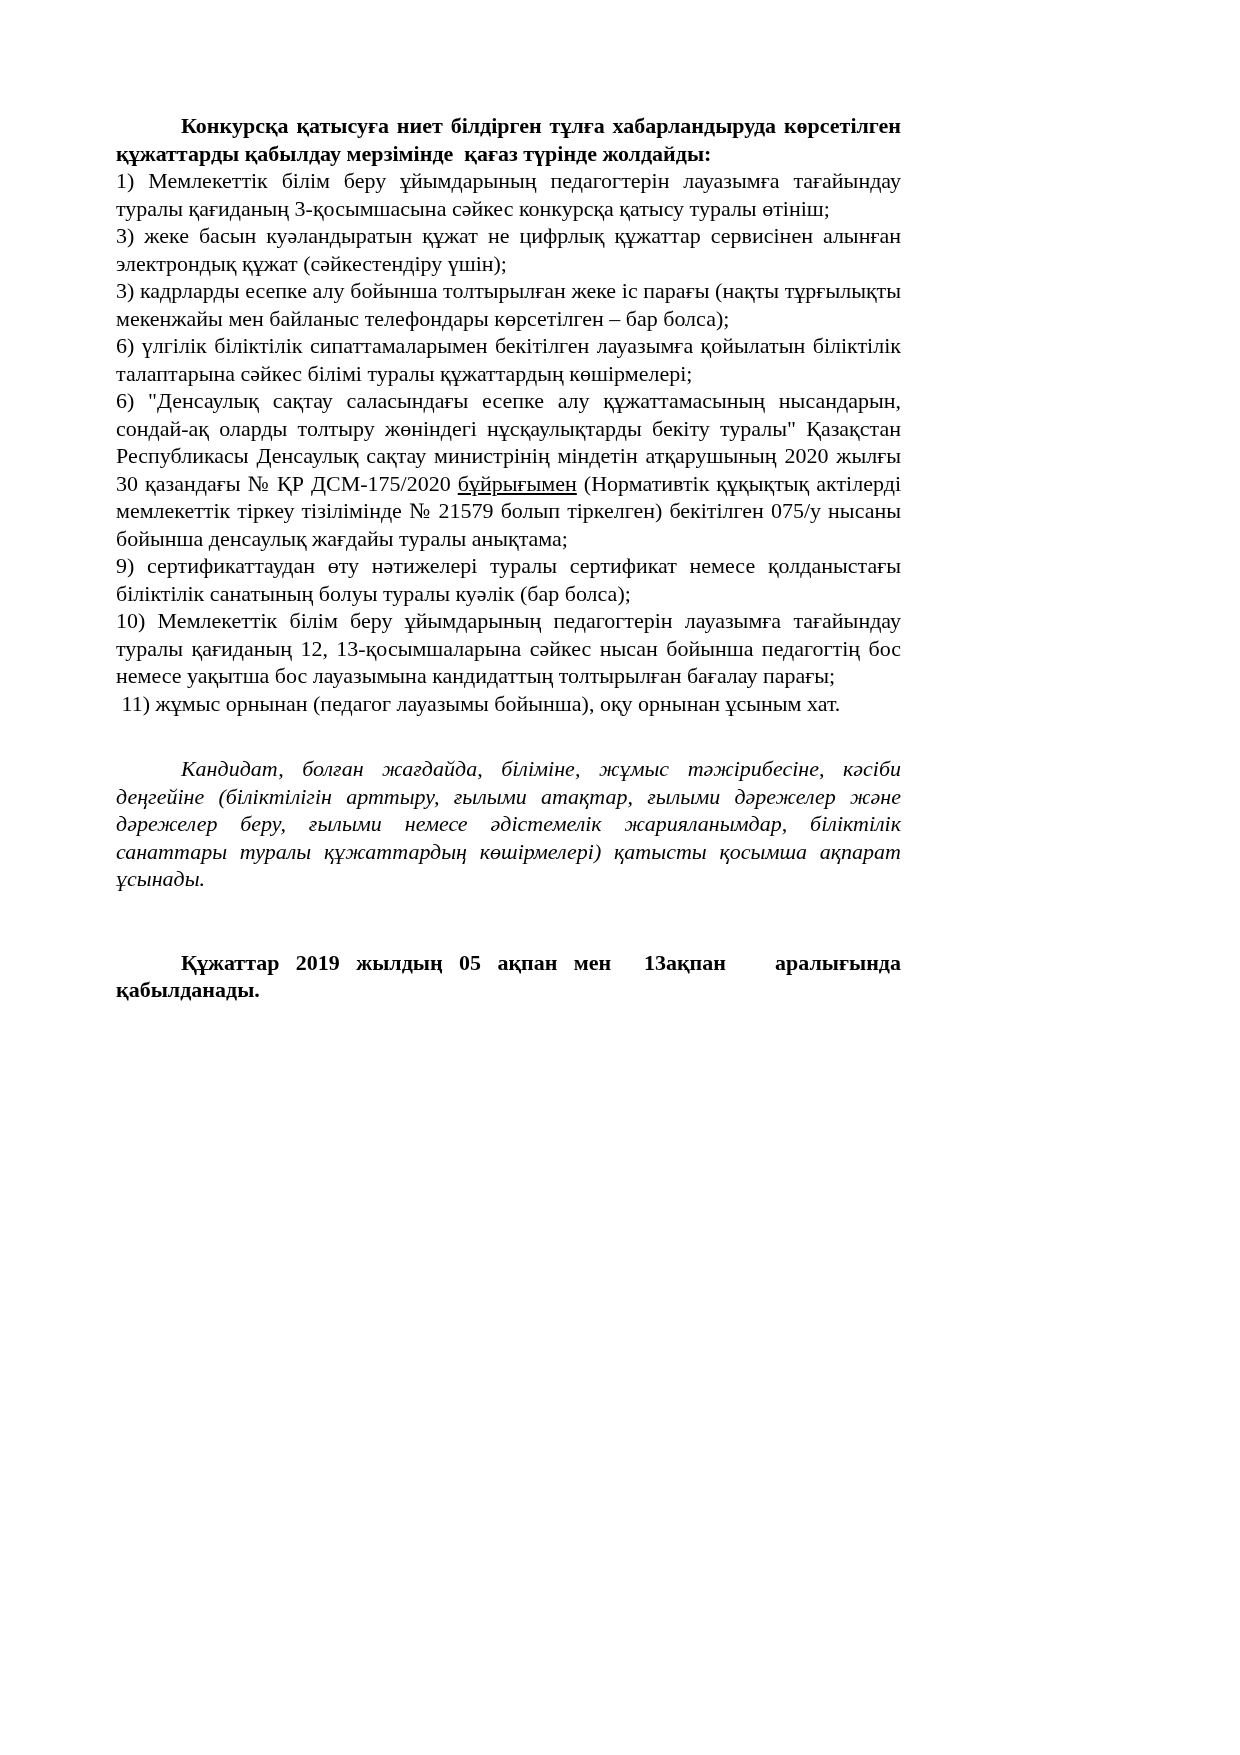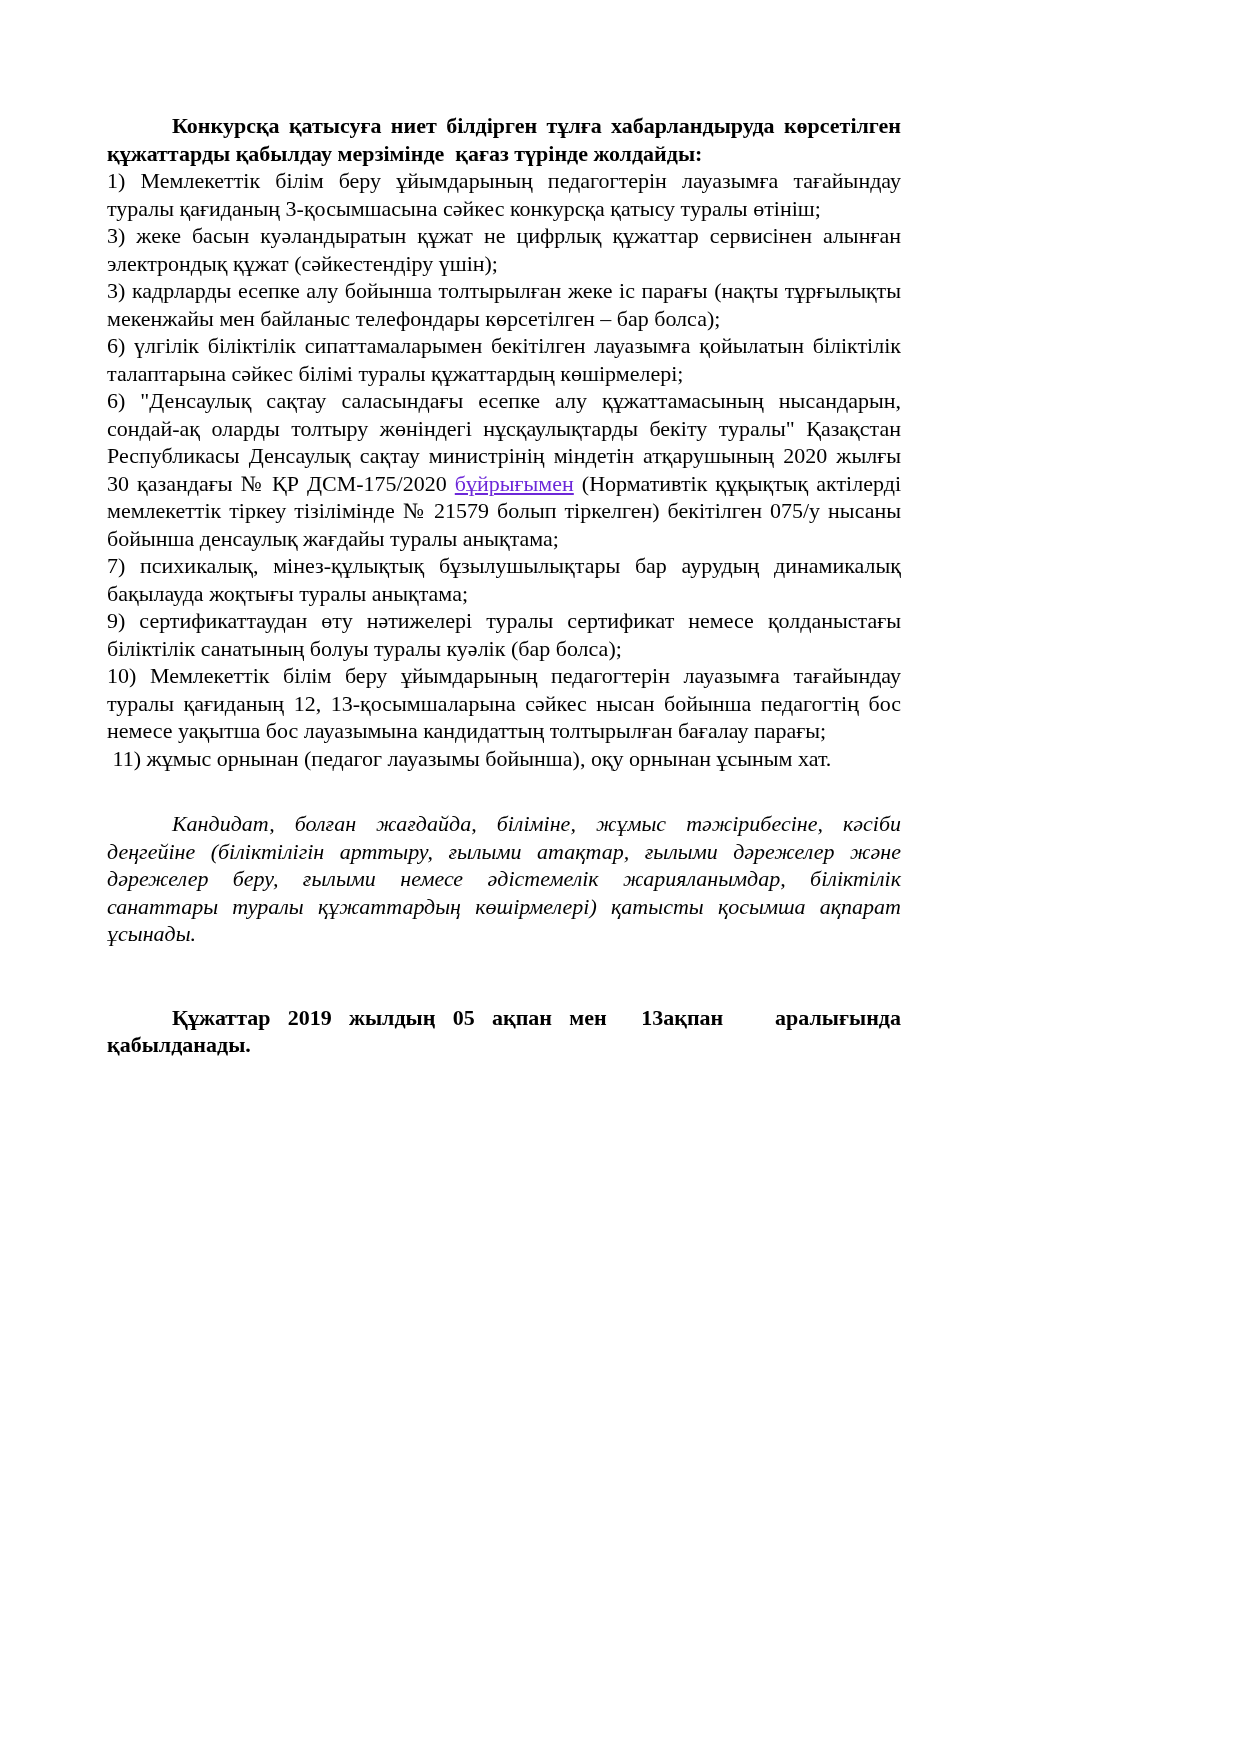--- a/index.html
+++ b/index.html
@@ -9,20 +9,21 @@
   }
   .page {
     position: relative;
     width: 1008px;
     height: 1755px;
     background: #ffffff;
     color: #000000;
     font-family: "Liberation Serif", "DejaVu Serif", serif;
     overflow: hidden;
     box-sizing: border-box;
+    padding-left: 9px;
   }
   .content {
     padding: 112px 107px 0 107px;
     box-sizing: border-box;
   }
   .content p {
     margin: 0;
     font-size: 22px;
     line-height: 27.5px;
     text-align: justify;
@@ -35,41 +36,40 @@
     font-weight: bold;
   }
   .para-candidate {
     margin-top: 38px !important;
     font-style: italic;
   }
   .para-closing {
     margin-top: 56px !important;
   }
   a.doc-link {
-    color: #6d28d9;
+    color: #000000;
     text-decoration: underline;
     cursor: pointer;
   }
 </style>
 </head>
 <body>
 
 <div class="page">
   <div class="content">
 
     <p class="indent bold">Конкурсқа қатысуға ниет білдірген тұлға хабарландыруда көрсетілген құжаттарды қабылдау мерзімінде  қағаз түрінде жолдайды:</p>
 
     <p>1) Мемлекеттік білім беру ұйымдарының педагогтерін лауазымға тағайындау туралы қағиданың 3-қосымшасына сәйкес конкурсқа қатысу туралы өтініш;</p>
     <p>3) жеке басын куәландыратын құжат не цифрлық құжаттар сервисінен алынған электрондық құжат (сәйкестендіру үшін);</p>
     <p>3) кадрларды есепке алу бойынша толтырылған жеке іс парағы (нақты тұрғылықты мекенжайы мен байланыс телефондары көрсетілген – бар болса);</p>
     <p>6) үлгілік біліктілік сипаттамаларымен бекітілген лауазымға қойылатын біліктілік талаптарына сәйкес білімі туралы құжаттардың көшірмелері;</p>
 
     <p><span>6) "Денсаулық сақтау саласындағы есепке алу құжаттамасының нысандарын, сондай-ақ оларды толтыру жөніндегі нұсқаулықтарды бекіту туралы" Қазақстан Республикасы Денсаулық сақтау министрінің міндетін атқарушының 2020 жылғы 30 қазандағы № ҚР ДСМ-175/2020 </span><a class="doc-link">бұйрығымен</a><span> (Нормативтік құқықтық актілерді мемлекеттік тіркеу тізілімінде № 21579 болып тіркелген) бекітілген 075/у нысаны бойынша денсаулық жағдайы туралы анықтама;</span></p>
 
-    <p>7) психикалық, мінез-құлықтық бұзылушылықтары бар аурудың динамикалық бақылауда жоқтығы туралы анықтама;</p>
     <p>9) сертификаттаудан өту нәтижелері туралы сертификат немесе қолданыстағы біліктілік санатының болуы туралы куәлік (бар болса);</p>
     <p>10) Мемлекеттік білім беру ұйымдарының педагогтерін лауазымға тағайындау туралы қағиданың 12, 13-қосымшаларына сәйкес нысан бойынша педагогтің бос немесе уақытша бос лауазымына кандидаттың толтырылған бағалау парағы;</p>
     <p> 11) жұмыс орнынан (педагог лауазымы бойынша), оқу орнынан ұсыным хат.</p>
 
     <p class="indent para-candidate">Кандидат, болған жағдайда, біліміне, жұмыс тәжірибесіне, кәсіби деңгейіне (біліктілігін арттыру, ғылыми атақтар, ғылыми дәрежелер және дәрежелер беру, ғылыми немесе әдістемелік жарияланымдар, біліктілік санаттары туралы құжаттардың көшірмелері) қатысты қосымша ақпарат ұсынады.</p>
 
     <p class="indent bold para-closing">Құжаттар 2019 жылдың 05 ақпан мен  13ақпан   аралығында қабылданады.</p>
 
   </div>
 </div>

